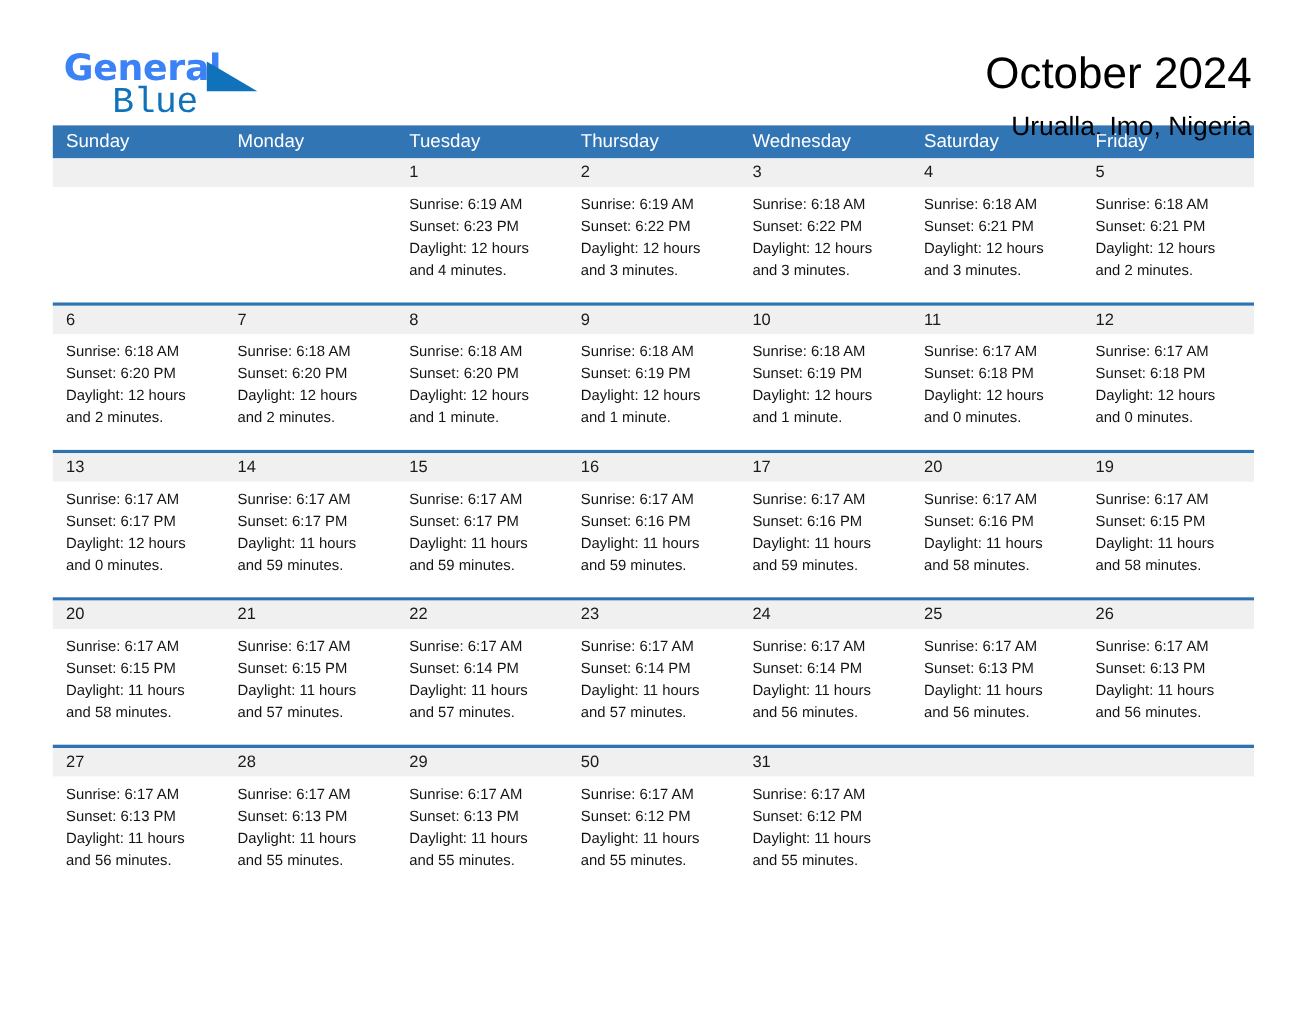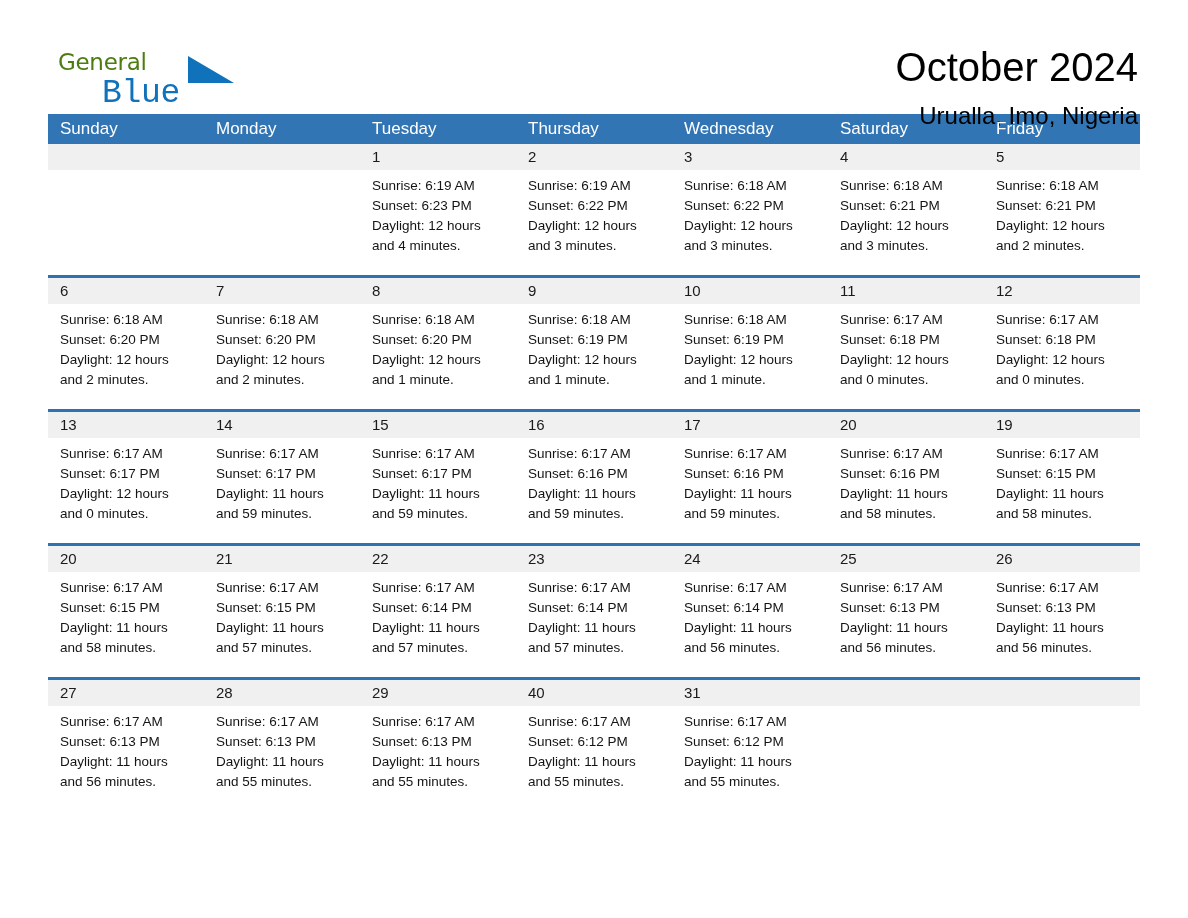--- a/index.html
+++ b/index.html
@@ -32,26 +32,26 @@
     box-sizing: border-box;
   }
   .logo {
     position: relative;
     width: 200px;
     height: 66px;
     padding-left: 10px;
     box-sizing: border-box;
   }
   .logo-general {
-    font-size: 23px;
+    font-size: 33px;
     line-height: 36px;
-    color: #4d7c0f;
+    color: #3b82f6;
     letter-spacing: -0.3px;
     font-family: "DejaVu Sans", sans-serif;
-    font-weight: 400;
+    font-weight: 700;
   }
   .logo-blue {
     font-size: 33px;
     line-height: 34px;
     color: #1072bb;
     letter-spacing: -0.3px;
     margin-left: 44px;
     display: block;
     margin-top: -3px;
     font-family: Liberation Mono, monospace;
@@ -400,21 +400,21 @@
         </div>
       </div>
     </div>
 
     <div class="week">
       <div class="week-rule"></div>
       <div class="daynums">
         <div class="dnum">27</div>
         <div class="dnum">28</div>
         <div class="dnum">29</div>
-        <div class="dnum">40</div>
+        <div class="dnum">50</div>
         <div class="dnum">31</div>
         <div class="dnum"></div>
         <div class="dnum"></div>
       </div>
       <div class="details">
         <div class="cell">
           <div class="line">Sunrise: 6:17 AM</div>
           <div class="line">Sunset: 6:13 PM</div>
           <div class="line">Daylight: 11 hours</div>
           <div class="line">and 56 minutes.</div>

